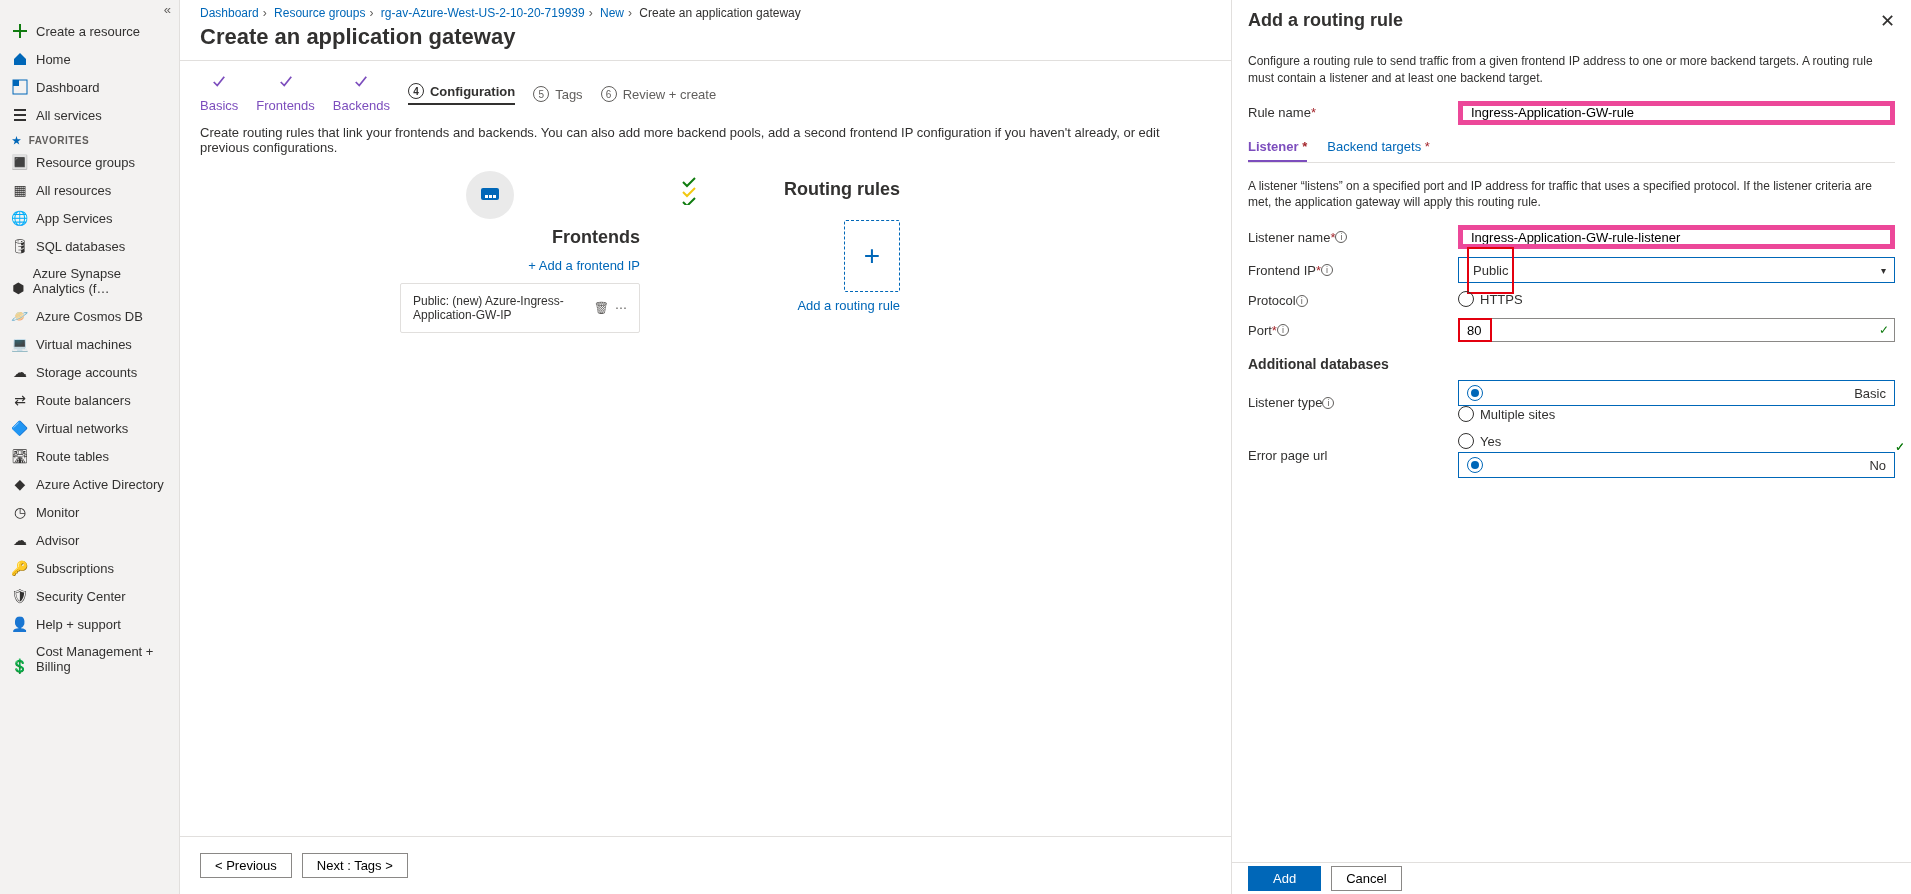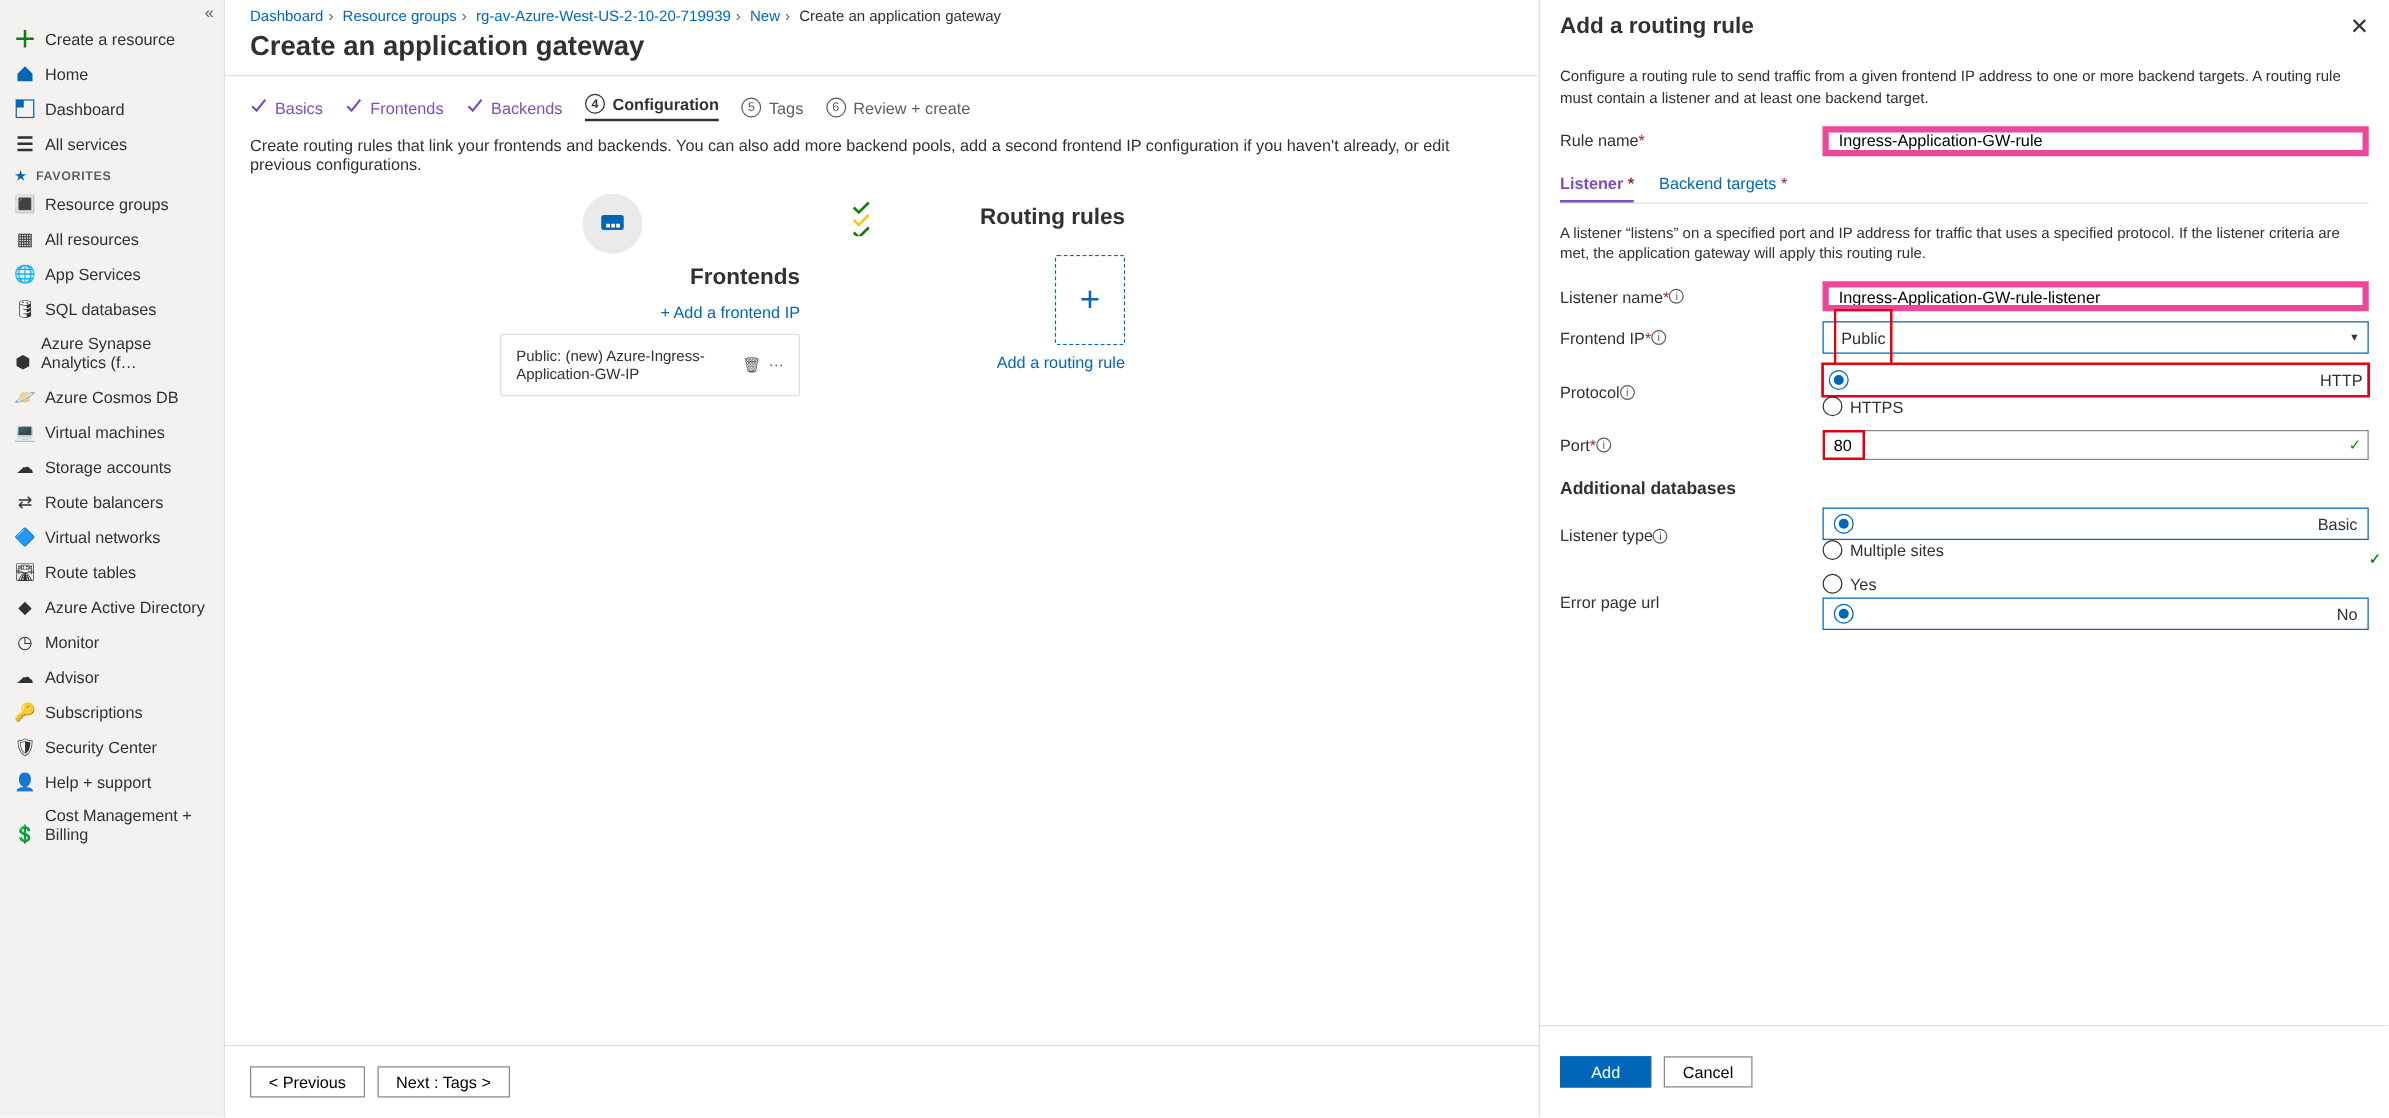--- a/index.html
+++ b/index.html
@@ -18,21 +18,21 @@
   
   .main { flex: 1; display: flex; flex-direction: column; min-width: 0; }
   .crumbs { padding: 6px 20px 0 20px; font-size: 12px; color: #323130; }
   .crumbs a { color: #0067b8; text-decoration: none; }
   .crumbs .sep { color: #605e5c; padding: 0 4px; }
   .page-title { font-size: 22px; font-weight: 600; padding: 4px 20px 10px 20px; }
   .hr { height: 1px; background: #e1dfdd; margin: 0 0 0 0; }
 
   .tabs { display: flex; align-items: center; gap: 18px; padding: 14px 20px 8px 20px; font-size: 13px; }
   .tab { display: flex; align-items: center; gap: 6px; color: #605e5c; cursor: pointer; }
-  .tab.done { color: #7c4dbd; }
+  .tab.done { color: #7c4dbd; flex-direction: column; }
   .tab.active { color: #323130; border-bottom: 2px solid #323130; padding-bottom: 4px; font-weight: 600; }
   .tab .chk svg { width: 14px; height: 14px; stroke: #7c4dbd; }
   .tab .num { width: 16px; height: 16px; border: 1px solid #605e5c; border-radius: 50%; font-size: 10px; display: inline-flex; align-items: center; justify-content: center; }
   .tab .num.active { border-color: #323130; }
 
   .desc { padding: 4px 20px 16px 20px; color: #323130; font-size: 13px; }
 
   .canvas { flex: 1; padding: 0 20px; display: flex; gap: 60px; overflow: hidden; }
   .col { display: flex; flex-direction: column; align-items: flex-end; }
 
@@ -80,21 +80,21 @@
 
   .info-ic { width: 12px; height: 12px; border: 1px solid #605e5c; border-radius: 50%; font-size: 9px; display: inline-flex; align-items: center; justify-content: center; color: #605e5c; }
 
   .radio { display: inline-flex; align-items: center; gap: 6px; margin-right: 16px; cursor: pointer; }
   .radio .dot { width: 16px; height: 16px; border: 1px solid #323130; border-radius: 50%; display: inline-flex; align-items: center; justify-content: center; }
   .radio.sel .dot { border-color: #0067b8; }
   .radio.sel .dot::after { content: ""; width: 8px; height: 8px; background: #0067b8; border-radius: 50%; }
 
   h4.sect { font-size: 14px; font-weight: 600; margin: 14px 0 6px 0; }
 
-  .blade-foot { border-top: 1px solid #e1dfdd; padding: 24px 16px; display: flex; gap: 10px; }
+  .blade-foot { border-top: 1px solid #e1dfdd; padding: 3px 16px; display: flex; gap: 10px; }
   .btn.primary { background: #0067b8; border-color: #0067b8; color: #fff; padding: 4px 24px; }
 </style>
 </head>
 <body>
 
 <div class="app">
 
   <nav class="sidebar">
     <div class="collapse">«</div>
 
@@ -356,24 +356,20 @@
           </div>
         </div>
       </div>
 
       <div class="field">
         <div class="lbl">
             <span>Protocol</span> 
             <span class="info-ic">i</span>
           </div>
         <div class="ctrl">
-          <span class="radio sel hl-red" style="padding:2px 4px">
-              <span class="dot"></span>
-              <span>HTTP</span>
-            </span>
           <span class="radio">
               <span class="dot"></span>
               <span>HTTPS</span>
             </span>
         </div>
       </div>
 
       <div class="field">
         <div class="lbl">
             <span>Port</span> 

